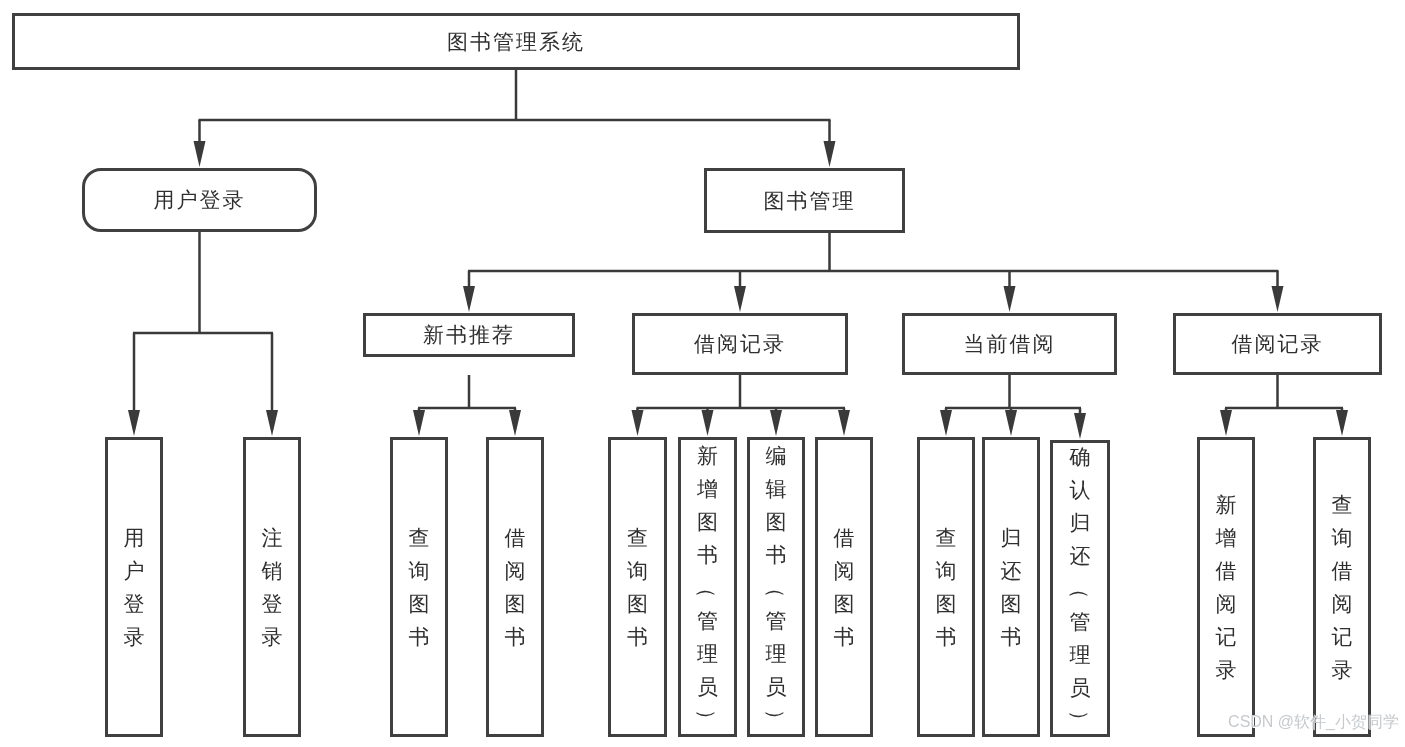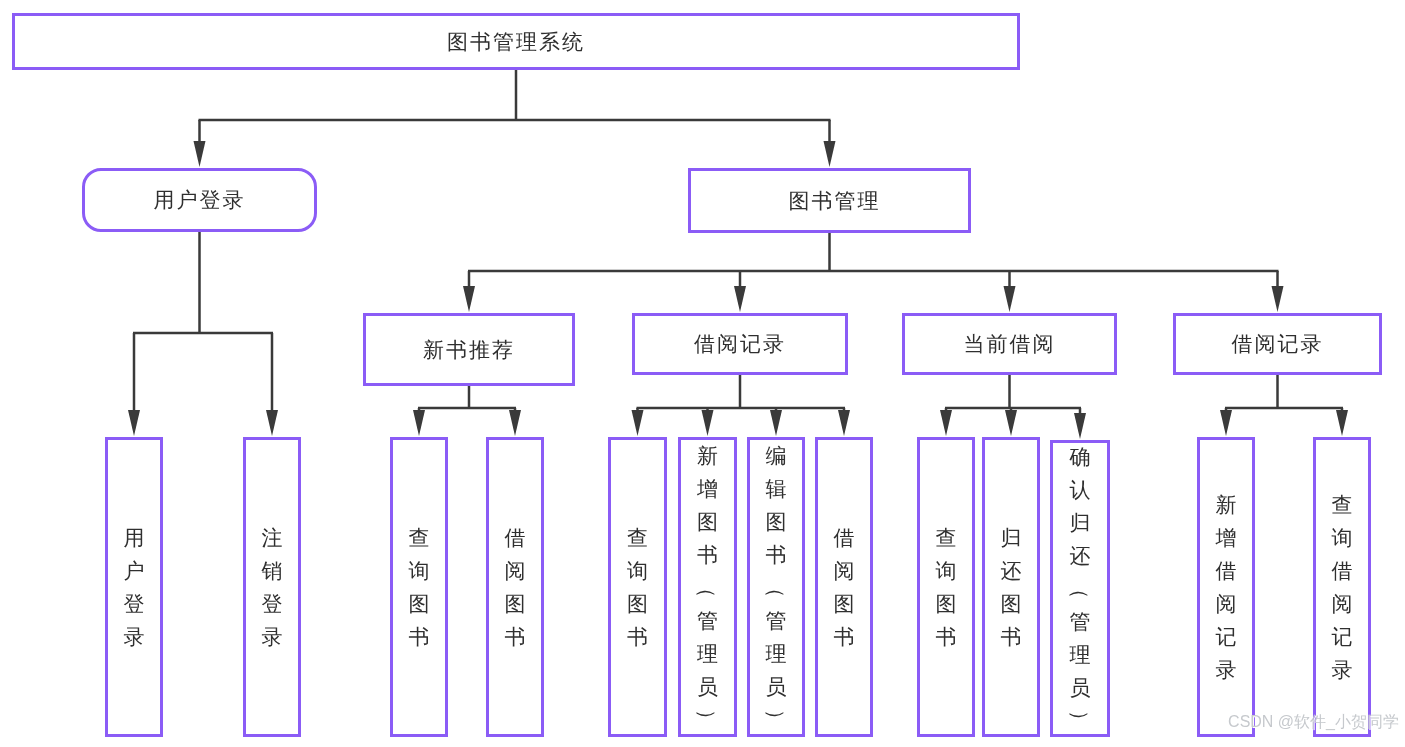--- a/index.html
+++ b/index.html
@@ -16,21 +16,21 @@
     position: absolute;
     left: 0; top: 0;
     width: 1405px; height: 747px;
     z-index: 1;
   }
   .conn { stroke: #3a3a3a; stroke-width: 2.5; }
   .arrowhead { fill: #3a3a3a; }
   .node {
     position: absolute;
     background: #ffffff;
-    border: 3px solid #8b5cf6;
+    border: 3px solid #404040;
     box-sizing: border-box;
     display: flex;
     align-items: center;
     justify-content: center;
     z-index: 2;
   }
   .node .label {
     font-size: 21px;
     letter-spacing: 2px;
     white-space: nowrap;
@@ -116,24 +116,24 @@
       <line x1="1342" y1="408" x2="1342" y2="415" class="conn"></line>
       <polygon points="1336,410 1348,410 1342,436" class="arrowhead"></polygon>
     </svg>
   <div class="watermark">CSDN @软件_小贺同学</div>
 <div class="node horiz" style="left: 12px; top: 13px; width: 1008px; height: 57px;">
       <div class="label">图书管理系统</div>
     </div>
     <div class="node horiz" style="left: 82px; top: 168px; width: 235px; height: 64px; border-radius: 19px;">
       <div class="label">用户登录</div>
     </div>
-    <div class="node horiz" style="left: 688px; top: 168px; width: 283px; height: 65px; padding-left: 10px;">
+    <div class="node horiz" style="left: 704px; top: 168px; width: 201px; height: 65px; padding-left: 10px;">
       <div class="label">图书管理</div>
     </div>
-    <div class="node horiz" style="left: 363px; top: 313px; width: 212px; height: 73px;">
+    <div class="node horiz" style="left: 363px; top: 313px; width: 212px; height: 44px;">
       <div class="label">新书推荐</div>
     </div>
     <div class="node horiz" style="left: 632px; top: 313px; width: 216px; height: 62px;">
       <div class="label">借阅记录</div>
     </div>
     <div class="node horiz" style="left: 1173px; top: 313px; width: 209px; height: 62px;">
       <div class="label">借阅记录</div>
     </div>
     <div class="node horiz" style="left: 902px; top: 313px; width: 215px; height: 62px;">
       <div class="label">当前借阅</div>

